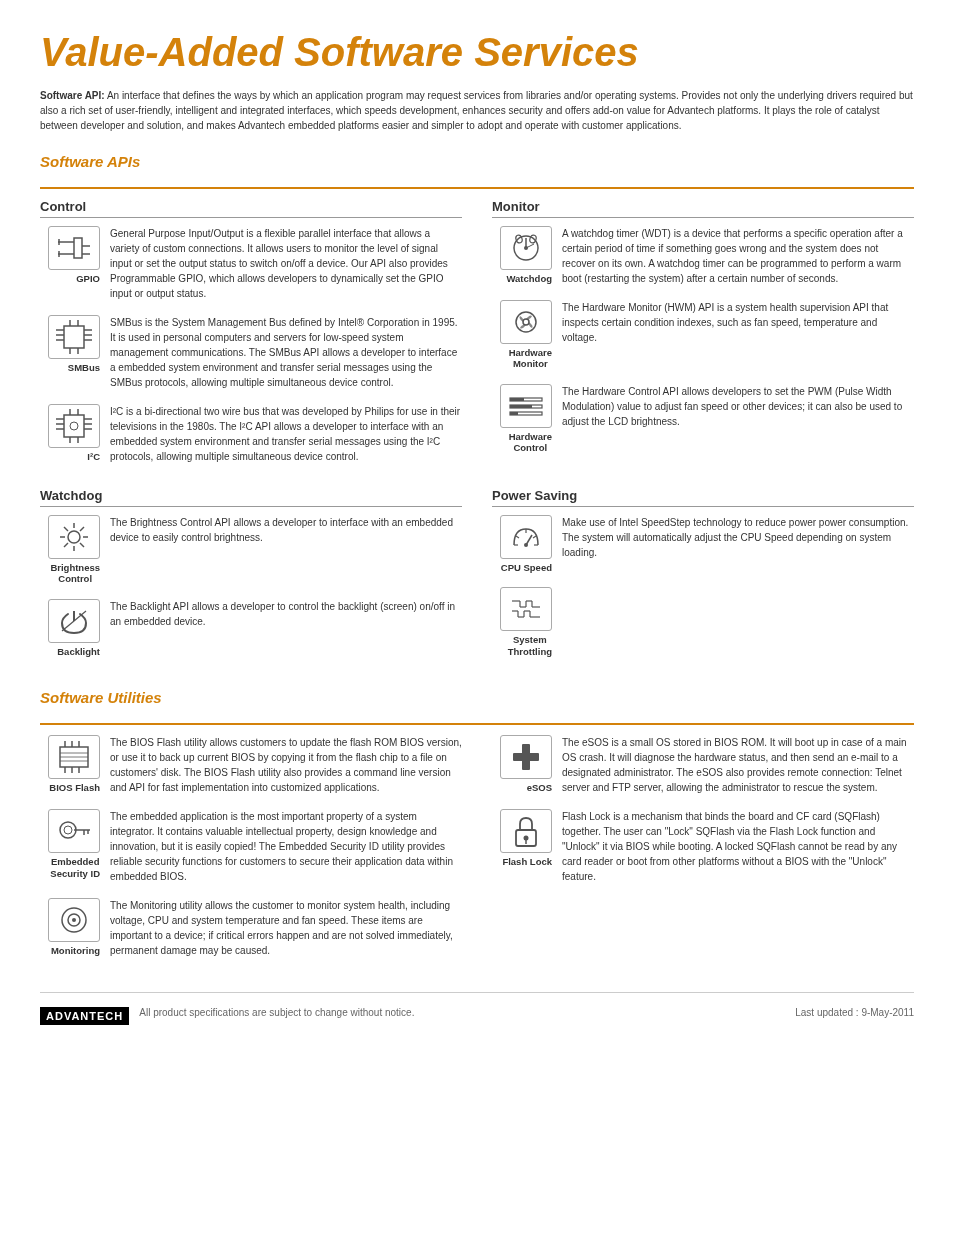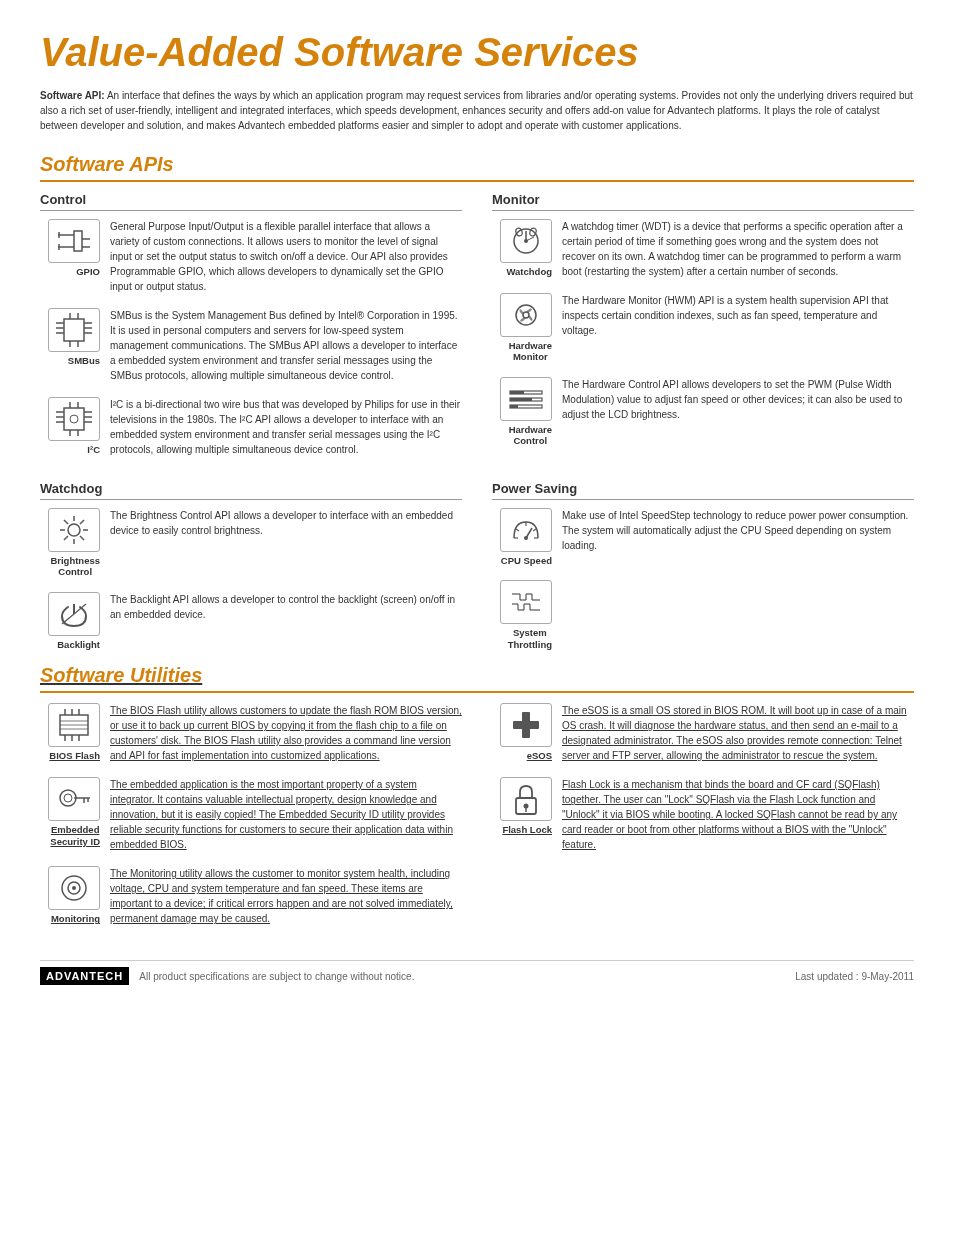--- a/index.html
+++ b/index.html
@@ -25,26 +25,26 @@
     .intro-text {
       font-size: 10px;
       line-height: 1.5;
       margin-bottom: 20px;
       color: #333;
     }
     .intro-text strong {
       font-weight: bold;
     }
     .section-title {
-      font-size: 20px;
+      font-size: 15px;
       font-weight: bold;
       color: #d4820a;
       font-style: italic;
       border-bottom: 2px solid #d4820a;
-      padding-bottom: 4px;
+      padding-bottom: 17px;
       margin-bottom: 10px;
     }
     .two-col {
       display: grid;
       grid-template-columns: 1fr 1fr;
       gap: 0 30px;
     }
     .col-header {
       font-size: 13px;
       font-weight: bold;
@@ -82,38 +82,39 @@
       text-align: center;
       line-height: 1.2;
     }
     .api-text {
       flex: 1;
       font-size: 10px;
       line-height: 1.5;
       color: #333;
     }
     .software-utilities {
-      text-decoration: underline;
+      margin-top: 18px;
     }
     .footer {
       margin-top: 20px;
       border-top: 1px solid #ccc;
       padding-top: 6px;
       display: flex;
       justify-content: space-between;
       align-items: center;
     }
     .footer-text {
       font-size: 10px;
       color: #666;
     }
     .advantech-logo {
       display: flex;
       align-items: flex-start;
       gap: 3px;
+      margin-top: 8px;
     }
     .logo-box {
       background: #000;
       color: #fff;
       font-weight: bold;
       font-size: 11px;
       padding: 3px 6px;
       letter-spacing: 1px;
     }
     

